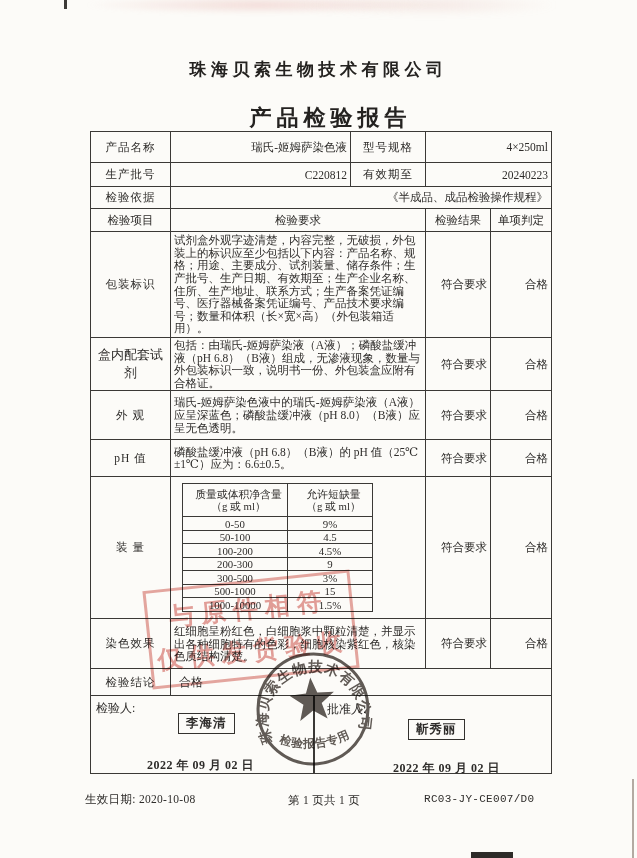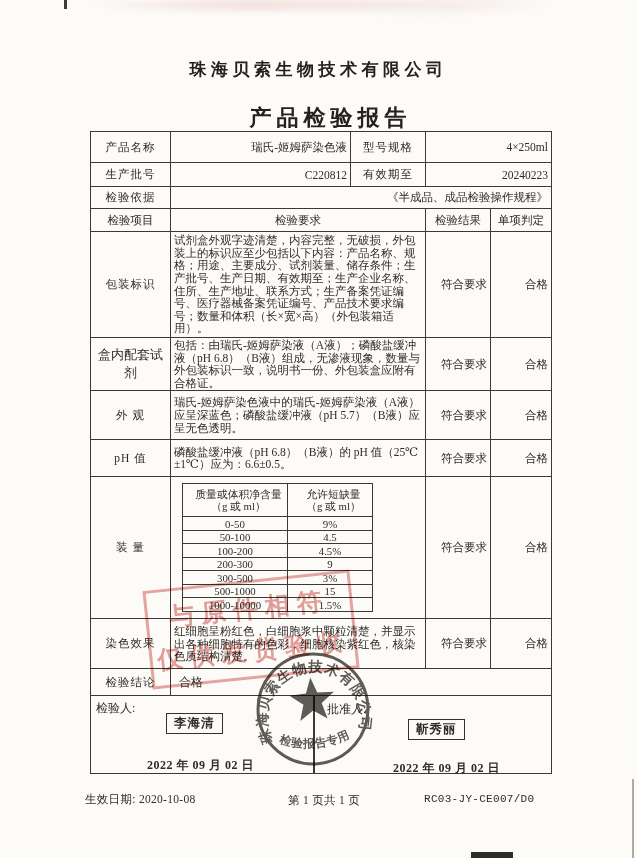--- a/index.html
+++ b/index.html
@@ -30,21 +30,21 @@
   table.inner .irow td{height:12.5px;}
 
   .sigcell{position:relative;padding:0 !important;}
   .sig-divider{position:absolute;left:222px;top:0;width:1.6px;height:100%;
     background:#3b3936;}
   .sig-label{position:absolute;font-size:12px;}
   .insp-label{left:5px;top:4px;}
   .appr-label{left:236px;top:5px;}
   .name-box{position:absolute;border:1.6px solid #33312e;font-size:12.5px;
     font-weight:bold;letter-spacing:1px;padding:1px 7px;background:rgba(255,255,255,0.0);}
-  .name1{left:75px;top:17px;}
+  .name1{left:87px;top:17px;}
   .name2{left:317px;top:23px;}
   .sig-date{position:absolute;font-size:12px;font-weight:bold;letter-spacing:0.5px;}
   .date1{left:56px;top:61px;}
   .date2{left:302px;top:64px;}
 
   .footer-item{position:absolute;font-size:11.5px;letter-spacing:0.3px;}
   .f-left{left:85px;top:792px;}
   .f-center{left:288px;top:793px;}
   .f-right{left:424px;top:793px;font-family:"Liberation Mono","DejaVu Sans Mono",monospace;font-size:11px;}
 
@@ -126,21 +126,21 @@
 
   <tr style="height:51px">
     <td class="lab" style="letter-spacing:0;font-size:13px;">盒内配套试剂</td>
     <td class="req" colspan="2">包括：由瑞氏-姬姆萨染液（A液）；磷酸盐缓冲液（pH 6.8）（B液）组成，无渗液现象，数量与外包装标识一致，说明书一份、外包装盒应附有合格证。</td>
     <td class="cen">符合要求</td>
     <td class="cen">合格</td>
   </tr>
 
   <tr style="height:49px">
     <td class="lab">外 观</td>
-    <td class="req" colspan="2">瑞氏-姬姆萨染色液中的瑞氏-姬姆萨染液（A液）应呈深蓝色；磷酸盐缓冲液（pH 5.7）（B液）应呈无色透明。</td>
+    <td class="req" colspan="2">瑞氏-姬姆萨染色液中的瑞氏-姬姆萨染液（A液）应呈深蓝色；磷酸盐缓冲液（pH 8.0）（B液）应呈无色透明。</td>
     <td class="cen">符合要求</td>
     <td class="cen">合格</td>
   </tr>
 
   <tr style="height:37px">
     <td class="lab">pH 值</td>
     <td class="req" colspan="2">磷酸盐缓冲液（pH 6.8）（B液）的 pH 值（25℃±1℃）应为：6.6±0.5。</td>
     <td class="cen">符合要求</td>
     <td class="cen">合格</td>
   </tr>

